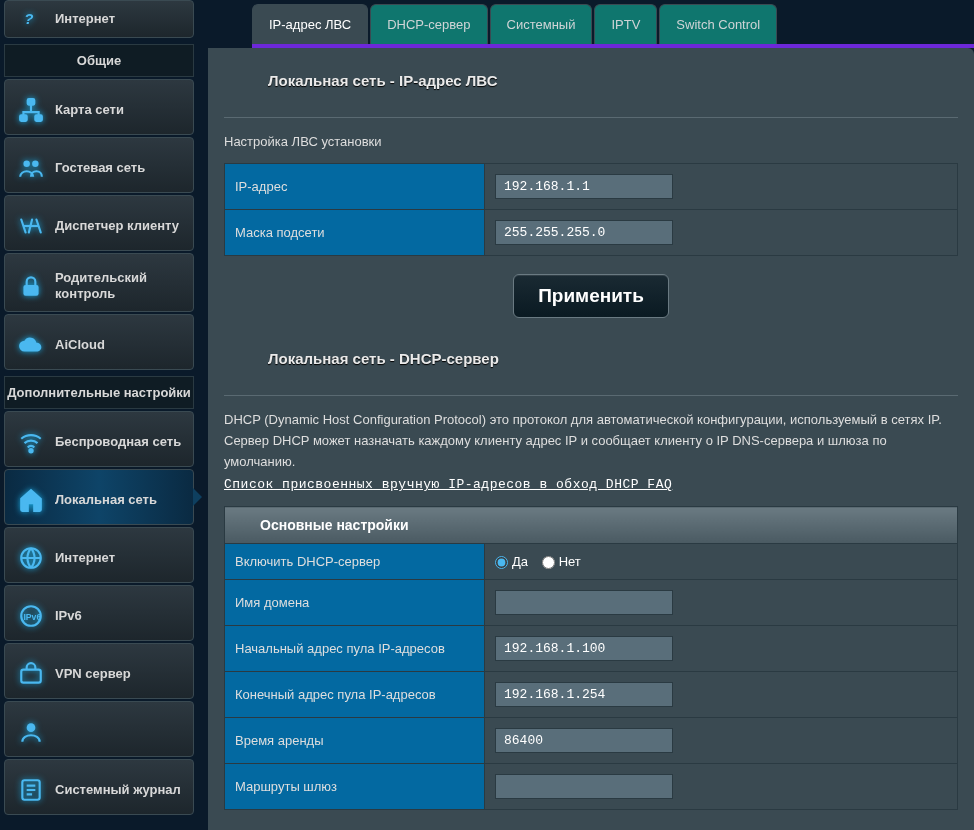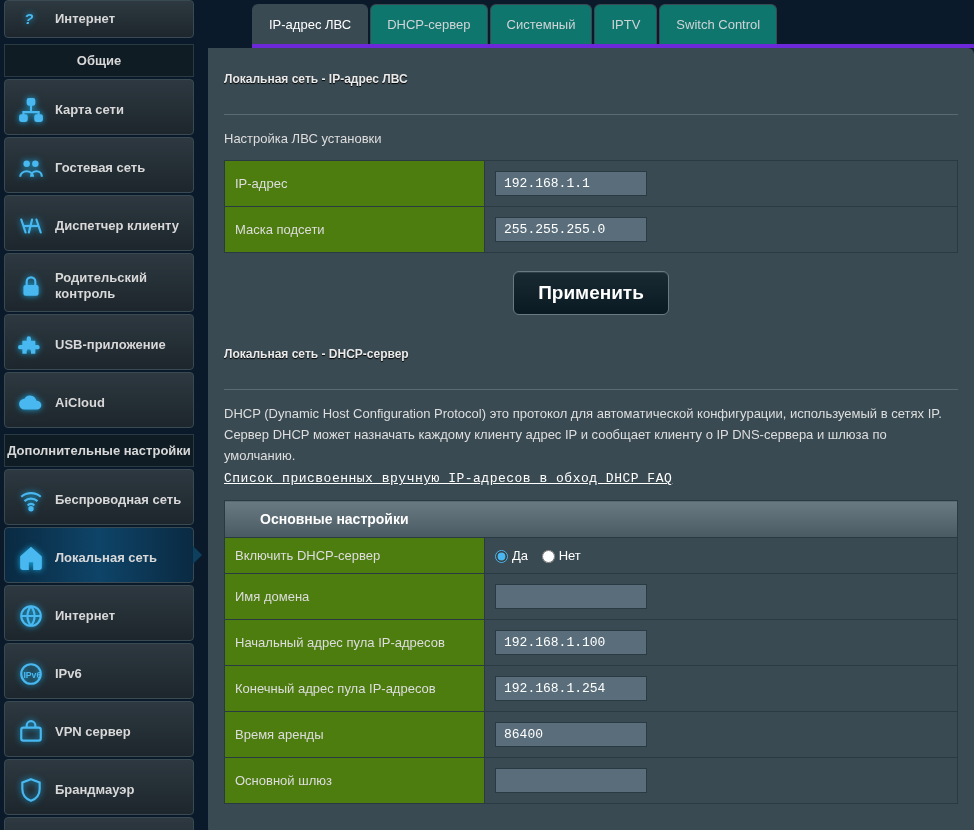--- a/index.html
+++ b/index.html
@@ -73,53 +73,54 @@
   border-bottom: none;
 }
 .tab.active { background: #3a4a52; color: #fff; }
 
 .panel {
   background: #3a4a52;
   border-radius: 0 6px 6px 6px;
   padding: 16px 16px 30px 16px;
 }
 .section-title {
-  font-size: 12px;
+  font-size: 15px;
   font-weight: bold;
   color: #eaeaea;
   padding: 8px 0 14px 0;
   text-shadow: 0 1px 1px #000;
+  margin-left: 44px;
 }
 .hr { border: none; border-top: 1px solid #5a6a72; margin: 14px 0; }
 .subdesc { font-size: 13px; color: #dedede; padding: 2px 0 14px 0; }
 
 table.form { width: 100%; border: 1px solid #2a3a42; border-collapse: collapse; }
 table.form th, table.form td {
   border: 1px solid #2a3a42;
   padding: 10px 10px;
   text-align: left;
   font-size: 13px;
   color: #dedede;
 }
-table.form th { background: #4d7c0f; width: 260px; font-weight: normal; }
+table.form th { background: #0369a1; width: 260px; font-weight: normal; }
 table.form .thead-row th {
   background: linear-gradient(to bottom, #6a7a82, #4a5a62);
   color: #fff;
   font-weight: bold;
   font-size: 14px;
   padding-left: 35px;
 }
 input.txt {
   background: #596e7a;
   border: 1px solid #2a3a42;
   color: #fff;
   font-family: "Courier New", monospace;
   font-size: 13px;
   padding: 4px 8px;
-  width: 152px;
+  width: 178px;
 }
 .btnrow { text-align: center; margin: 18px 0 24px 0; }
 button.apply {
   background: linear-gradient(to bottom, #1a2a33, #0a1a22);
   color: #fff;
   border: 1px solid #6a7a82;
   border-radius: 6px;
   padding: 10px 24px;
   font-weight: bold;
   font-size: 19px;
@@ -184,28 +185,20 @@
     <div class="side-item">
       <span class="icon">
         <svg width="26" height="26" viewBox="0 0 24 24" fill="#4ab8f0">
             <rect x="5" y="11" width="14" height="10" rx="2"></rect>
             <path d="M8 11V8a4 4 0 018 0v3" fill="none" stroke="#4ab8f0" stroke-width="2"></path>
           </svg>
       </span>
       <span class="side-label">Родительский контроль</span>
     </div>
 
-    <div class="side-item">
-      <span class="icon">
-        <svg width="26" height="26" viewBox="0 0 24 24" fill="#4ab8f0">
-            <path d="M4 8h4V6a2 2 0 014 0v2h4v4h2a2 2 0 010 4h-2v4h-4v-2a2 2 0 00-4 0v2H4v-4H2a2 2 0 010-4h2V8z"></path>
-          </svg>
-      </span>
-      <span class="side-label">USB-приложение</span>
-    </div>
 
     <div class="side-item">
       <span class="icon">
         <svg width="26" height="26" viewBox="0 0 24 24" fill="#4ab8f0">
             <path d="M6 18a5 5 0 010-10 6 6 0 0111 2 4 4 0 011 8H6z"></path>
           </svg>
       </span>
       <span class="side-label">AiCloud</span>
     </div>
 
@@ -253,28 +246,20 @@
     <div class="side-item">
       <span class="icon">
         <svg width="26" height="26" viewBox="0 0 24 24" fill="none" stroke="#4ab8f0" stroke-width="2">
             <rect x="3" y="8" width="18" height="12" rx="2"></rect>
             <path d="M8 8V6a4 4 0 018 0v2"></path>
           </svg>
       </span>
       <span class="side-label">VPN сервер</span>
     </div>
 
-    <div class="side-item">
-      <span class="icon">
-        <svg width="26" height="26" viewBox="0 0 24 24" fill="none" stroke="#4ab8f0" stroke-width="2">
-            <path d="M12 2l8 3v6c0 5-3 9-8 11-5-2-8-6-8-11V5l8-3z"></path>
-          </svg>
-      </span>
-      <span class="side-label">Брандмауэр</span>
-    </div>
 
     <div class="side-item">
       <span class="icon">
         <svg width="26" height="26" viewBox="0 0 24 24" fill="#4ab8f0">
             <circle cx="12" cy="8" r="4"></circle>
             <path d="M4 21c0-4 4-6 8-6s8 2 8 6" fill="none" stroke="#4ab8f0" stroke-width="2"></path>
           </svg>
       </span>
     </div>
 
@@ -349,21 +334,21 @@
         </tr>
         <tr>
           <th>Конечный адрес пула IP-адресов</th>
           <td><input class="txt" type="text" value="192.168.1.254" style=""></td>
         </tr>
         <tr>
           <th>Время аренды</th>
           <td><input class="txt" type="text" value="86400" style=""></td>
         </tr>
         <tr>
-          <th>Основной шлюз</th>
+          <th>Маршруты шлюз</th>
           <td><input class="txt" type="text" value="" style=""></td>
         </tr>
       </tbody>
         </table>
 
     </div>
   </div>
 </div>
 
 </body></html>

